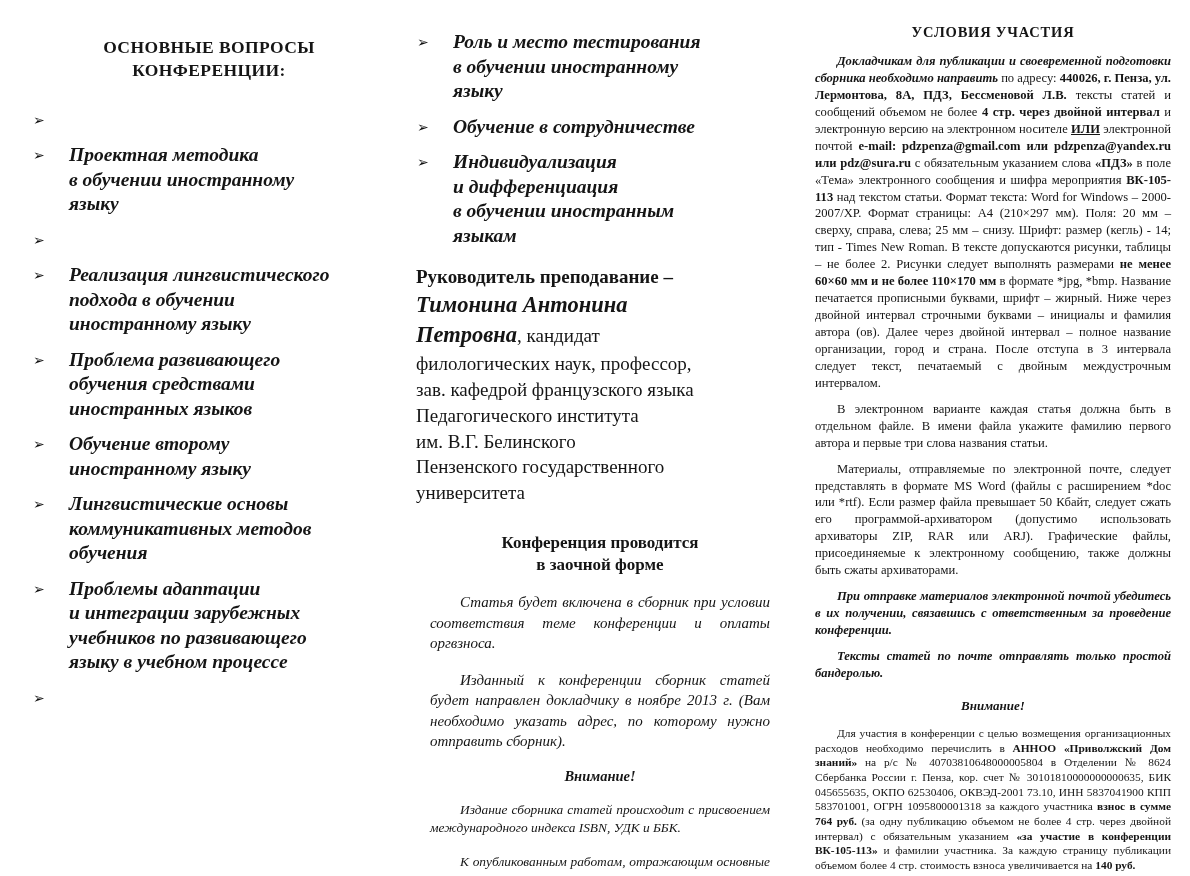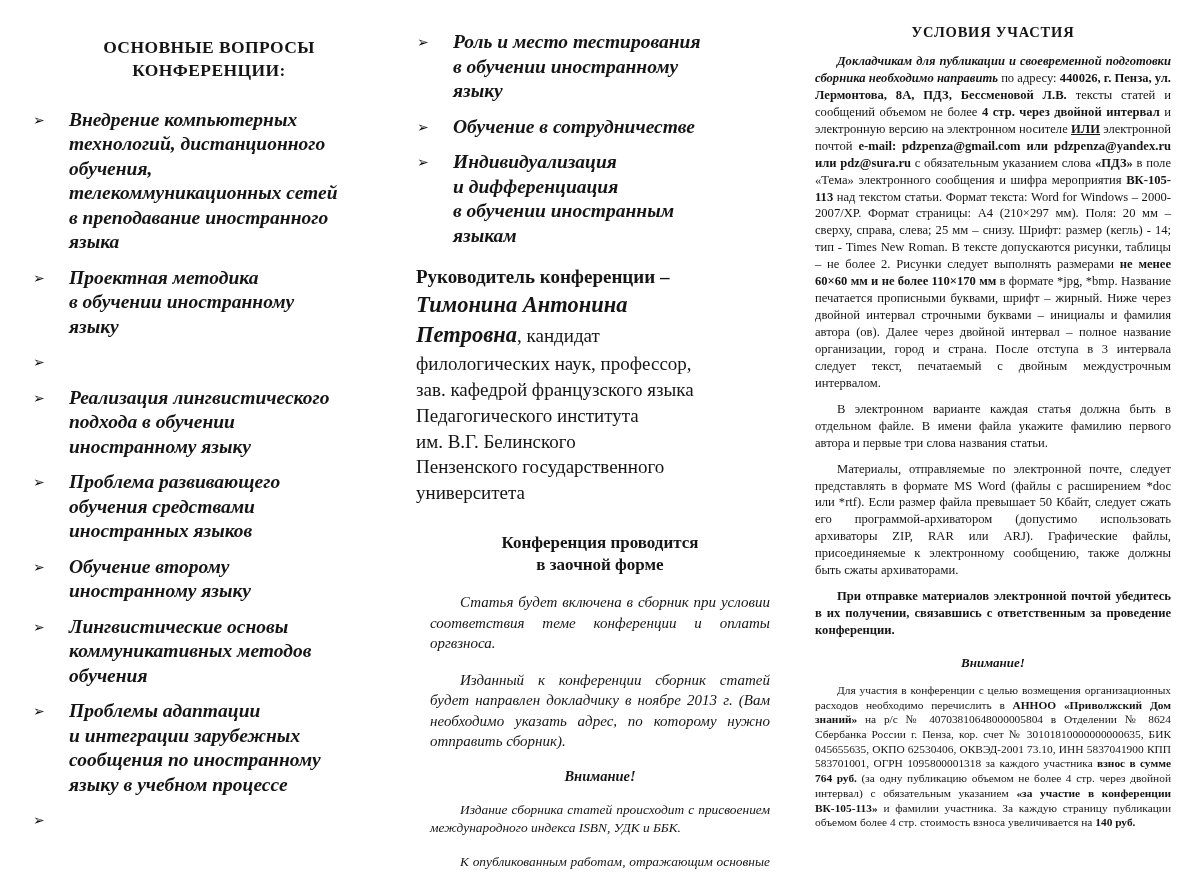--- a/index.html
+++ b/index.html
@@ -47,45 +47,39 @@
   }
 
   .right-heading{
     font-size:14.5px;font-weight:bold;text-align:center;letter-spacing:.8px;
     margin:0 0 12px 0;
   }
   .r-para{
     font-size:12.6px;line-height:1.345;text-align:justify;
     text-indent:22px;margin:9px;
   }
-  .bi-para{font-weight:bold;}
+  .bi-para{font-weight:bold;font-style:italic;}
   #col-right .attention{font-size:13px;margin:16px 0 12px 0;}
   .small-para{font-size:11.4px;line-height:1.29;}
 
   .b{font-weight:bold;}
   .bi{font-weight:bold;font-style:italic;}
   .bu{font-weight:bold;text-decoration:underline;}
 </style>
 </head>
 <body>
 
 <div class="page">
 
   <div class="col" id="col-left">
     <h2 class="col-heading">ОСНОВНЫЕ ВОПРОСЫ
 КОНФЕРЕНЦИИ:</h2>
     <div class="bullet-list">
         <div class="bullet-item">
         <span class="marker">➢</span>
-        <span class="bullet-text">Внедрение компьютерных
-технологий, дистанционного
-обучения,
-телекоммуникационных сетей
-в преподавание иностранного
-языка</span>
       </div>
         <div class="bullet-item">
         <span class="marker">➢</span>
         <span class="bullet-text">Проектная методика
 в обучении иностранному
 языку</span>
       </div>
         <div class="bullet-item">
         <span class="marker">➢</span>
       </div>
@@ -109,21 +103,21 @@
         <div class="bullet-item">
         <span class="marker">➢</span>
         <span class="bullet-text">Лингвистические основы
 коммуникативных методов
 обучения</span>
       </div>
         <div class="bullet-item">
         <span class="marker">➢</span>
         <span class="bullet-text">Проблемы адаптации
 и интеграции зарубежных
-сообщения по иностранному
+учебников по развивающего
 языку в учебном процессе</span>
       </div>
         <div class="bullet-item">
         <span class="marker">➢</span>
       </div>
       </div>
   </div>
 
   <div class="col" id="col-mid">
     <div class="bullet-list">
@@ -139,21 +133,21 @@
       </div>
         <div class="bullet-item">
         <span class="marker">➢</span>
         <span class="bullet-text">Индивидуализация
 и дифференциация
 в обучении иностранным
 языкам</span>
       </div>
       </div>
 
-    <p class="leader"><span class="b">Руководитель конференции –
+    <p class="leader"><span class="b">Руководитель преподавание –
 </span><span class="bi name-large">Тимонина Антонина
 Петровна</span><span>, кандидат
 филологических наук, профессор,
 зав. кафедрой французского языка
 Педагогического института
 им. В.Г. Белинского
 Пензенского государственного
 университета</span></p>
 
     <h3 class="form-heading">Конференция проводится
@@ -168,19 +162,20 @@
     <p class="mid-para small">К опубликованным работам, отражающим основные научные результаты диссертации, приравниваются работы, опубликованные в материалах всероссийских и международных конференций и симпозиумов (пункт 10 Положения о порядке присуждения ученых степеней, утвержденного Постановлением Правительства РФ от 30.01.2002 №74 (в ред. Постановления Правительства РФ от 20.06.2011 №475)).</p>
   </div>
 
   <div class="col" id="col-right">
     <h3 class="right-heading">УСЛОВИЯ УЧАСТИЯ</h3>
 
     <p class="r-para"><span class="bi">Докладчикам для публикации и своевременной подготовки сборника необходимо направить</span><span> по адресу: </span><span class="b">440026, г. Пенза, ул. Лермонтова, 8А, ПДЗ, Бессменовой Л.В.</span><span> тексты статей и сообщений объемом не более </span><span class="b">4 стр. через двойной интервал</span><span> и электронную версию на электронном носителе </span><span class="bu">ИЛИ</span><span> электронной почтой </span><span class="b">e-mail: pdzpenza@gmail.com или pdzpenza@yandex.ru или pdz@sura.ru</span><span> с обязательным указанием слова </span><span class="b">«ПДЗ»</span><span> в поле «Тема» электронного сообщения и шифра мероприятия </span><span class="b">ВК-105-113</span><span> над текстом статьи. Формат текста: Word for Windows – 2000-2007/ХР. Формат страницы: А4 (210×297 мм). Поля: 20 мм – сверху, справа, слева; 25 мм – снизу. Шрифт: размер (кегль) - 14; тип - Times New Roman. В тексте допускаются рисунки, таблицы – не более 2. Рисунки следует выполнять размерами </span><span class="b">не менее 60×60 мм и не более 110×170 мм</span><span> в формате *jpg, *bmp. Название печатается прописными буквами, шрифт – жирный. Ниже через двойной интервал строчными буквами – инициалы и фамилия автора (ов). Далее через двойной интервал – полное название организации, город и страна. После отступа в 3 интервала следует текст, печатаемый с двойным междустрочным интервалом.</span></p>
     <p class="r-para">В электронном варианте каждая статья должна быть в отдельном файле. В имени файла укажите фамилию первого автора и первые три слова названия статьи.</p>
     <p class="r-para">Материалы, отправляемые по электронной почте, следует представлять в формате MS Word (файлы с расширением *doc или *rtf). Если размер файла превышает 50 Кбайт, следует сжать его программой-архиватором (допустимо использовать архиваторы ZIP, RAR или ARJ). Графические файлы, присоединяемые к электронному сообщению, также должны быть сжаты архиваторами.</p>
     <p class="r-para bi-para">При отправке материалов электронной почтой убедитесь в их получении, связавшись с ответственным за проведение конференции.</p>
+    <p class="r-para bi-para">Тексты статей по почте отправлять только простой бандеролью.</p>
 
     <p class="attention">Внимание!</p>
 
     <p class="r-para small-para"><span>Для участия в конференции с целью возмещения организационных расходов необходимо перечислить в </span><span class="b">АННОО «Приволжский Дом знаний»</span><span> на р/с № 40703810648000005804 в Отделении № 8624 Сбербанка России г. Пенза, кор. счет № 30101810000000000635, БИК 045655635, ОКПО 62530406, ОКВЭД-2001 73.10, ИНН 5837041900 КПП 583701001, ОГРН 1095800001318 за каждого участника </span><span class="b">взнос в сумме 764 руб.</span><span> (за одну публикацию объемом не более 4 стр. через двойной интервал) с обязательным указанием </span><span class="b">«за участие в конференции ВК-105-113»</span><span> и фамилии участника. За каждую страницу публикации объемом более 4 стр. стоимость взноса увеличивается на </span><span class="b">140 руб.</span></p>
   </div>
 
 </div>
 
 </body></html>

